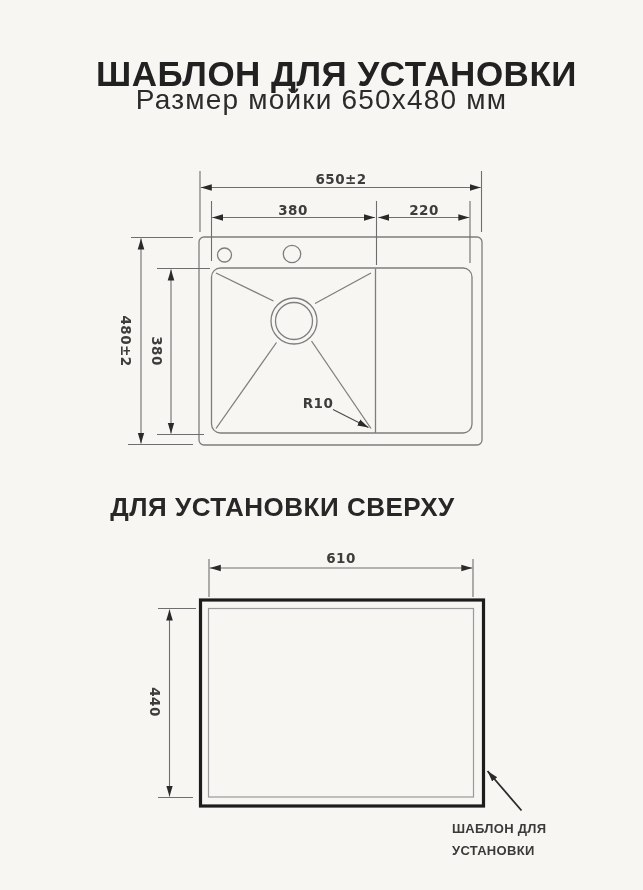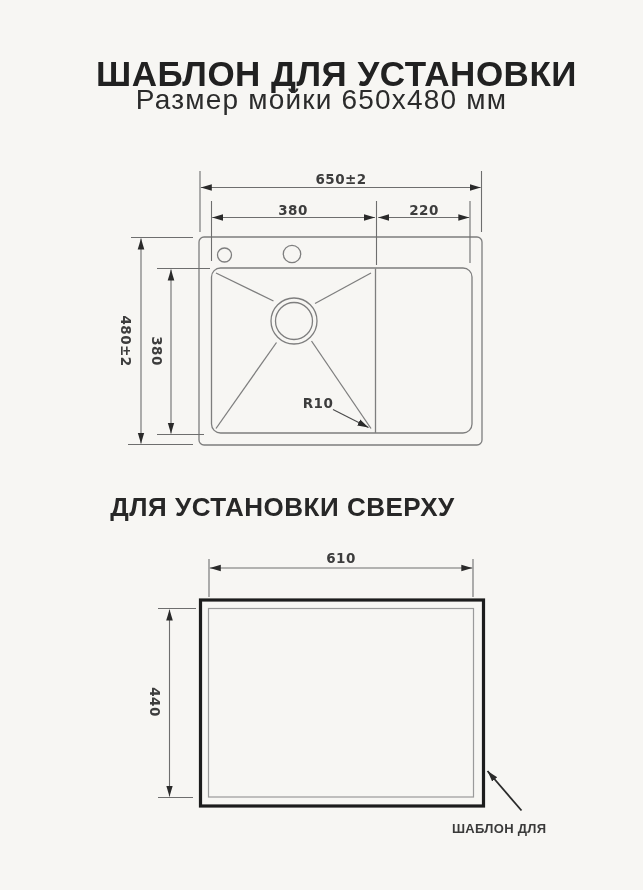--- a/index.html
+++ b/index.html
@@ -116,13 +116,14 @@
   <rect x="200.5" y="600" width="283" height="206" fill="none" stroke="#1c1c1c" stroke-width="3.2"></rect>
   <rect x="208.5" y="608.5" width="265" height="188.5" fill="none" stroke="#9a9a9a" stroke-width="1.2"></rect>
   <line x1="521.5" y1="810.5" x2="487.5" y2="771" stroke="#2a2a2a" stroke-width="1.8" marker-end="url(#aE)"></line>
 
   <text class="dim" x="341" y="563">610</text>
   <text class="dim" x="150" y="702" transform="rotate(90 150 702)">440</text>
 </svg>
 
 <div class="callout">
   <div>ШАБЛОН ДЛЯ</div>
+  <div>УСТАНОВКИ</div>
 </div>
 
 </body></html>

